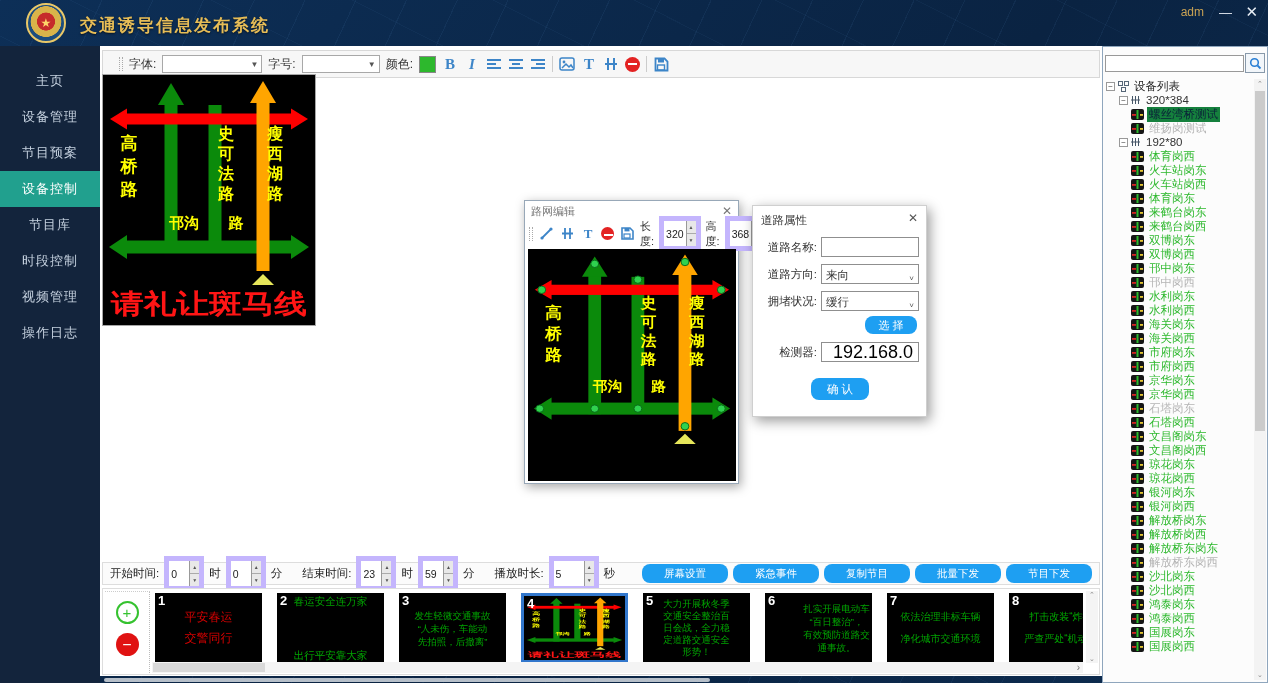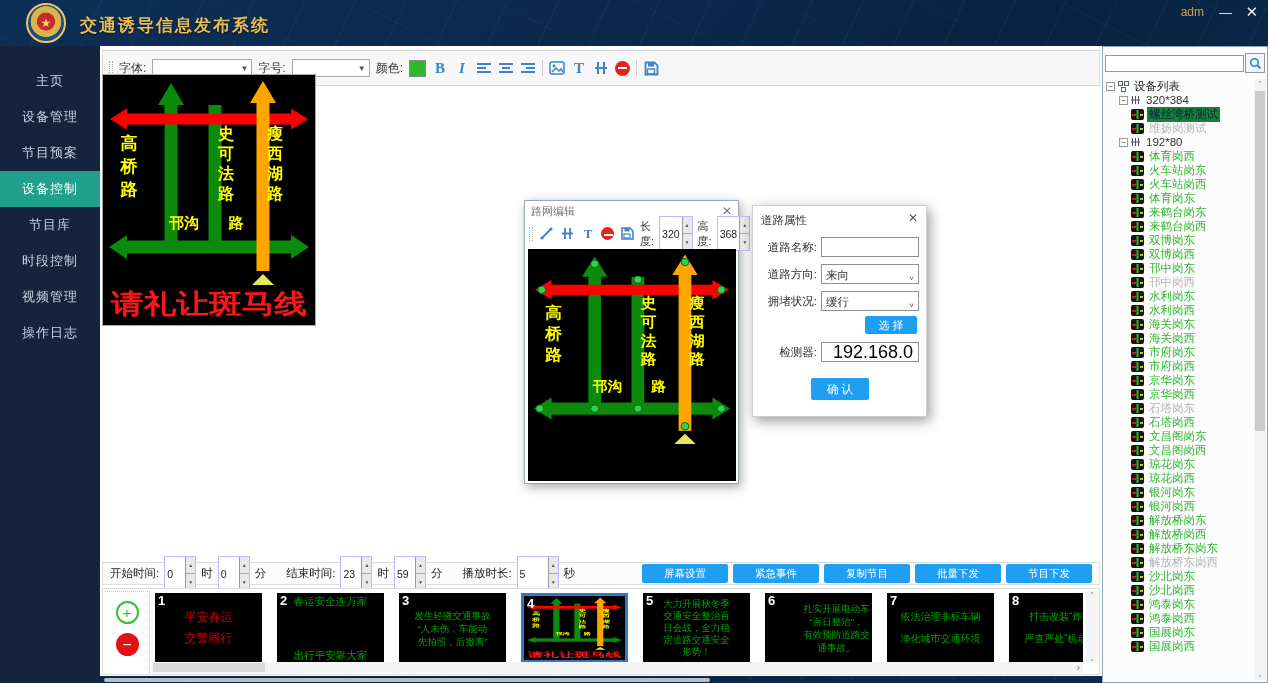--- a/index.html
+++ b/index.html
@@ -16,53 +16,53 @@
   .app-title{position:absolute;left:80px;top:14px;color:#e7bd57;font-size:17px;font-weight:bold;letter-spacing:2px;text-shadow:0 1px 2px rgba(0,0,0,.6);z-index:3}
   .user{position:absolute;right:64px;top:5px;color:#c9a254;font-size:12px;z-index:3}
   .win-min{position:absolute;right:36px;top:5px;color:#e8eef5;font-size:13px;z-index:3;cursor:pointer}
   .win-close{position:absolute;right:10px;top:3px;color:#e8eef5;font-size:15px;z-index:3;cursor:pointer}
   
   .sidebar{position:absolute;top:46px;left:0;width:100px;height:637px;background:#13243c;padding-top:17px;z-index:2}
   .side-item{height:36px;display:flex;align-items:center;justify-content:center;color:#c6d2e0;font-size:13px;cursor:pointer;letter-spacing:1px}
   .side-item.active{background:#21a08e;color:#fff}
   
   .main{position:absolute;left:100px;top:46px;width:1002px;height:630px;background:#fff;z-index:2}
-  .toolbar{position:absolute;left:2px;top:4px;right:2px;height:36px;background:#f7f7f7;border:1px solid #d8d8d8;display:flex;align-items:center;gap:6px;padding:0 6px;font-size:12px;color:#333}
+  .toolbar{position:absolute;left:2px;top:4px;right:2px;height:28px;background:#f7f7f7;border:1px solid #d8d8d8;display:flex;align-items:center;gap:6px;padding:0 16px;font-size:12px;color:#333}
   .grip{width:4px;height:14px;border-left:1px dotted #aaa;border-right:1px dotted #aaa;flex:none}
   .tb-select{height:18px;border:1px solid #a8a8a8;background:#fff;display:flex;align-items:center;justify-content:flex-end;padding:0 3px;color:#666;cursor:pointer}
   .w100{width:100px}.w78{width:78px}
   .caret{font-size:8px;color:#555}
   .swatch{width:17px;height:17px;border:1px solid #888;cursor:pointer}
   .tb-ico{display:flex;align-items:center;justify-content:center;min-width:16px;height:18px;color:#3d85c8;font-weight:bold;cursor:pointer}
   .tb-serif{font-family:"Liberation Serif","DejaVu Serif",serif;font-size:15px}
   .i-italic{font-style:italic}
   .circle-minus{width:15px;height:15px;border-radius:50%;background:#e32222;position:relative;cursor:pointer;flex:none}
   .circle-minus::after{content:"";position:absolute;left:3px;top:6.5px;width:9px;height:2px;background:#fff}
   .sep{width:1px;height:16px;background:#ccc;flex:none}
   .sign-canvas{position:absolute;left:3px;top:29px;width:212px;height:250px;background:#000;outline:1px solid #a6a6a6}
   
   .editor{position:absolute;left:424px;top:154px;width:215px;height:284px;background:#fff;border:1px solid #98a8b8;box-shadow:2px 3px 10px rgba(0,0,0,.35)}
   .editor-title{height:20px;display:flex;align-items:center;padding:0 6px;font-size:11px;color:#777}
   .x-btn{margin-left:auto;color:#777;font-size:12px;cursor:pointer}
   .editor-tools{height:25px;display:flex;align-items:center;gap:5px;padding:0 4px;font-size:11px;color:#333}
   .editor-canvas{position:absolute;left:3px;top:48px;width:208px;height:232px;background:#000}
-  .spin{display:inline-flex;height:35px;border:1px solid #c4b5fd;background:#fff;flex:none}
+  .spin{display:inline-flex;height:35px;border:5px solid #c4b5fd;background:#fff;flex:none}
   .spin-val{min-width:20px;padding:0 2px;font-size:10.5px;display:flex;align-items:center;color:#222}
   .spin-btns{width:10px;display:flex;flex-direction:column;border-left:1px solid #999}
   .spin-btns i{flex:1;font-style:normal;font-size:5px;line-height:5px;display:flex;align-items:center;justify-content:center;color:#555;background:#e8e8e8;cursor:pointer}
   .spin-btns i:first-child{border-bottom:1px solid #aaa}
   
   .props{position:absolute;left:652px;top:159px;width:175px;height:212px;background:#fff;border:1px solid #cfcfcf;box-shadow:3px 4px 12px rgba(0,0,0,.4);font-size:11.5px;color:#333}
   .props-title{position:absolute;left:8px;top:7px}
   .props-close{position:absolute;right:8px;top:5px;color:#555;font-size:12px;cursor:pointer}
   .prow{position:absolute;left:10px;display:flex;align-items:center;gap:4px}
   .plabel{width:54px;text-align:right;flex:none}
   .pfield{width:98px;height:20px;border:1px solid #8f8f8f;background:#fff;font-size:11.5px;padding:0 4px;font-family:inherit}
   .pselect{display:flex;align-items:flex-end;justify-content:space-between;cursor:pointer}
-  .btn-blue{background:#1e9ff2;color:#fff;border:none;border-radius:2px;font-size:11px;cursor:pointer;font-family:inherit}
+  .btn-blue{background:#1e9ff2;color:#fff;border:none;border-radius:8px;font-size:11px;cursor:pointer;font-family:inherit}
   .select-btn{position:absolute;right:9px;top:110px;width:52px;height:18px}
   .confirm-btn{position:absolute;left:58px;top:172px;width:58px;height:22px;font-size:11.5px}
   
   .playbar{position:absolute;left:2px;top:516px;right:2px;height:23px;background:#fbfbfb;border:1px solid #ddd;display:flex;align-items:center;gap:5px;padding:0 7px;font-size:11.5px;color:#222}
   .playbar .btns{margin-left:auto;display:flex;gap:5px}
   .playbar .btn-blue{height:19px;padding:0 22px;font-size:10.5px}
   .gap{width:10px;flex:none}
   
   .strip{position:absolute;left:2px;top:542px;right:2px;height:87px;background:#fff;border:1px solid #ddd}
   .strip-ctl{position:absolute;left:2px;top:2px;width:45px;height:82px;border-right:1px dotted #bbb;border-top:1px dotted #ccc;display:flex;flex-direction:column;align-items:center;gap:9px;padding-top:9px}

